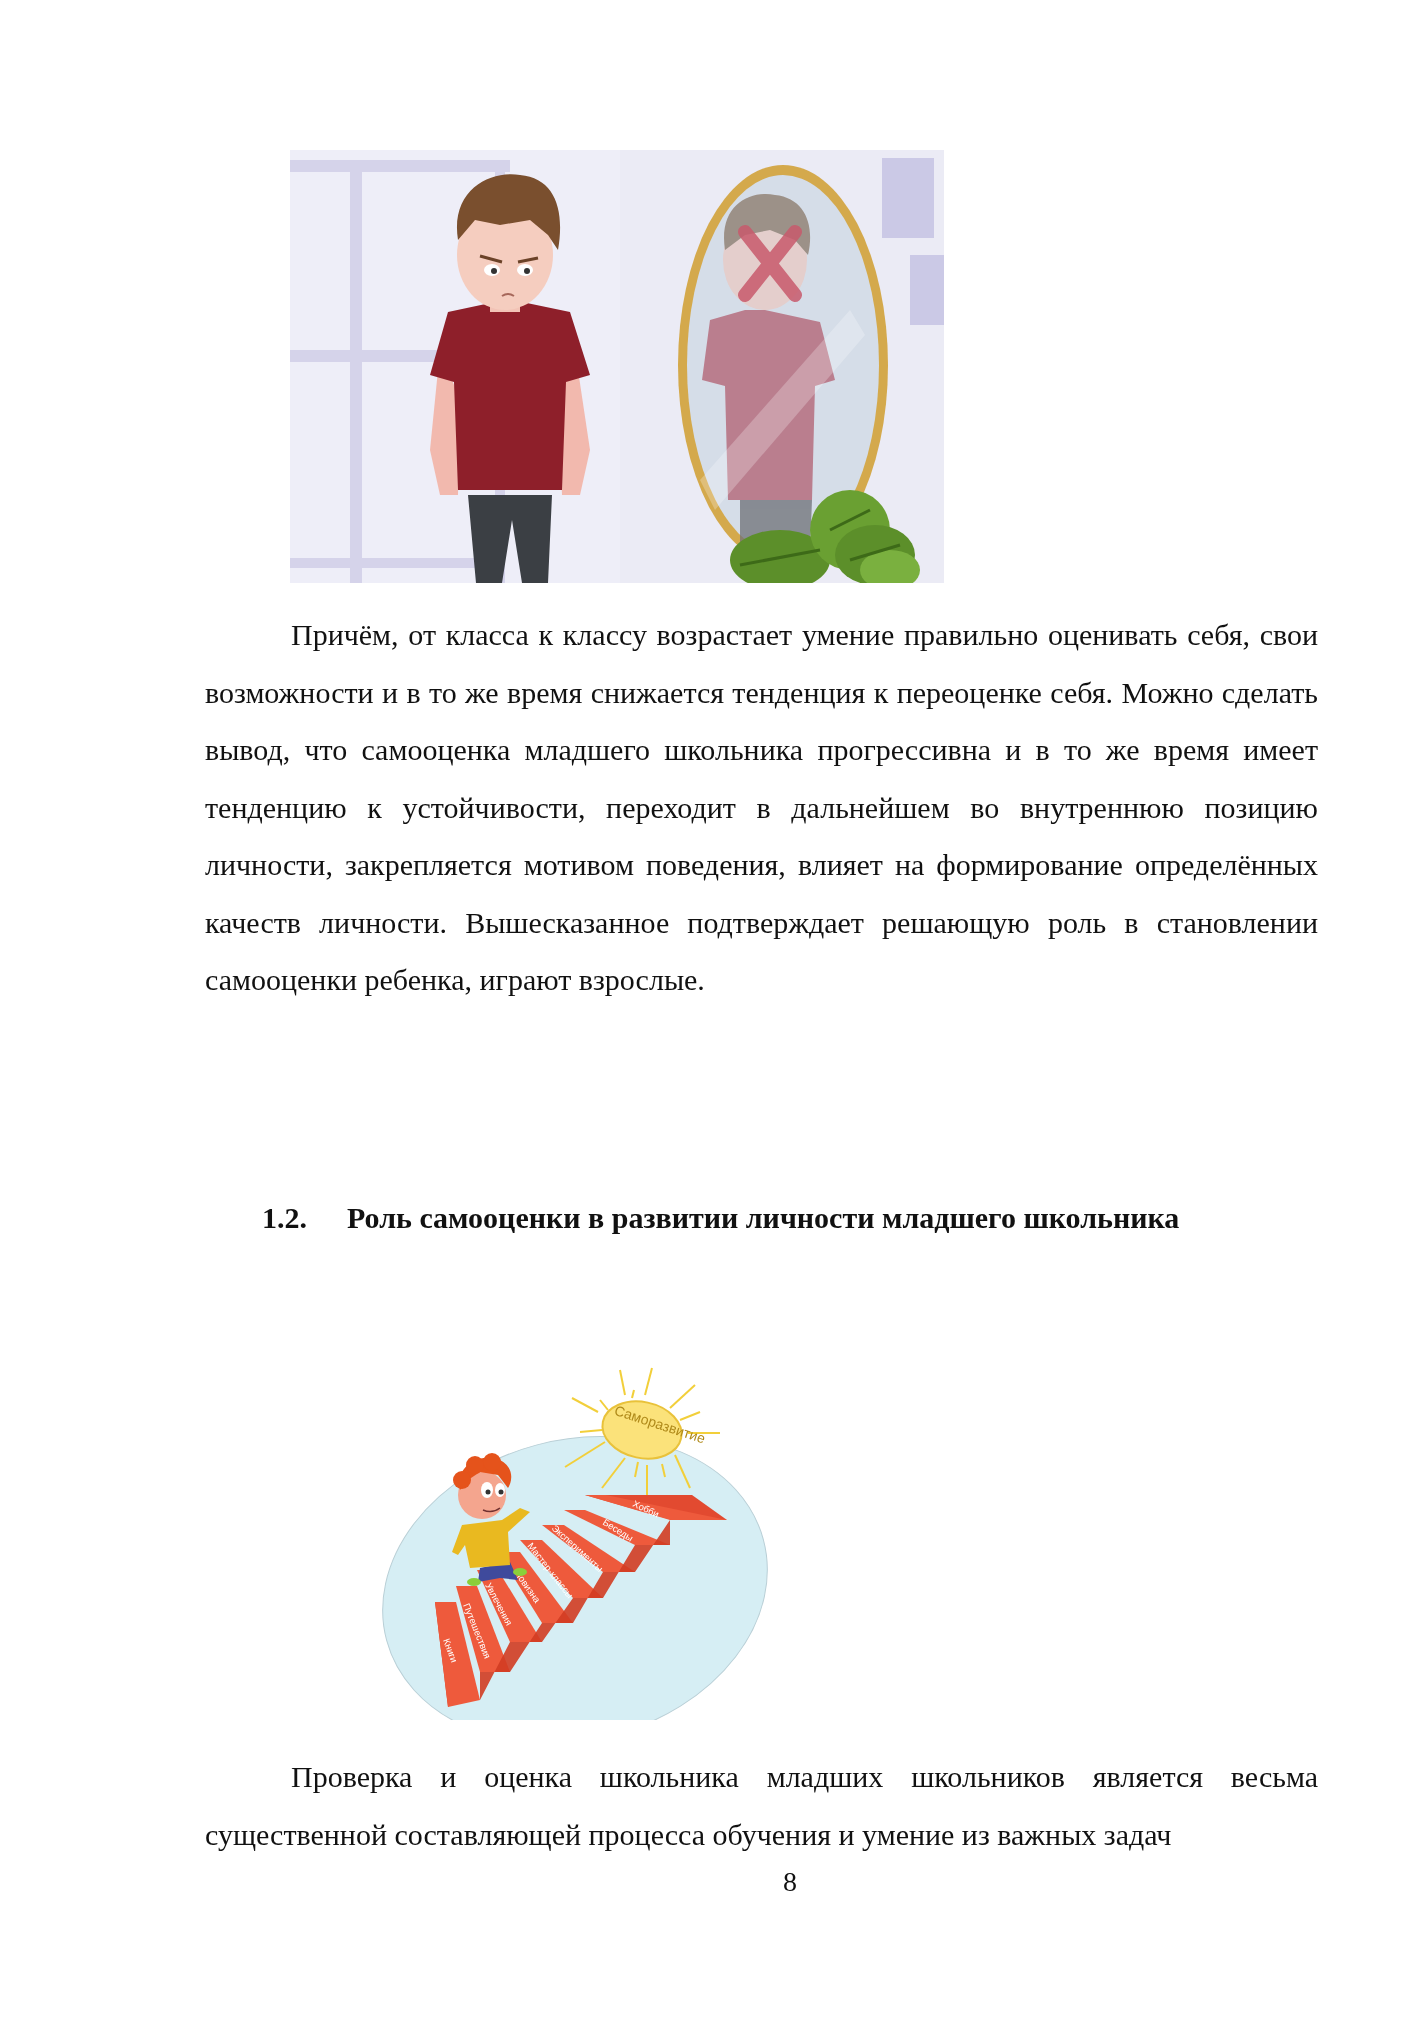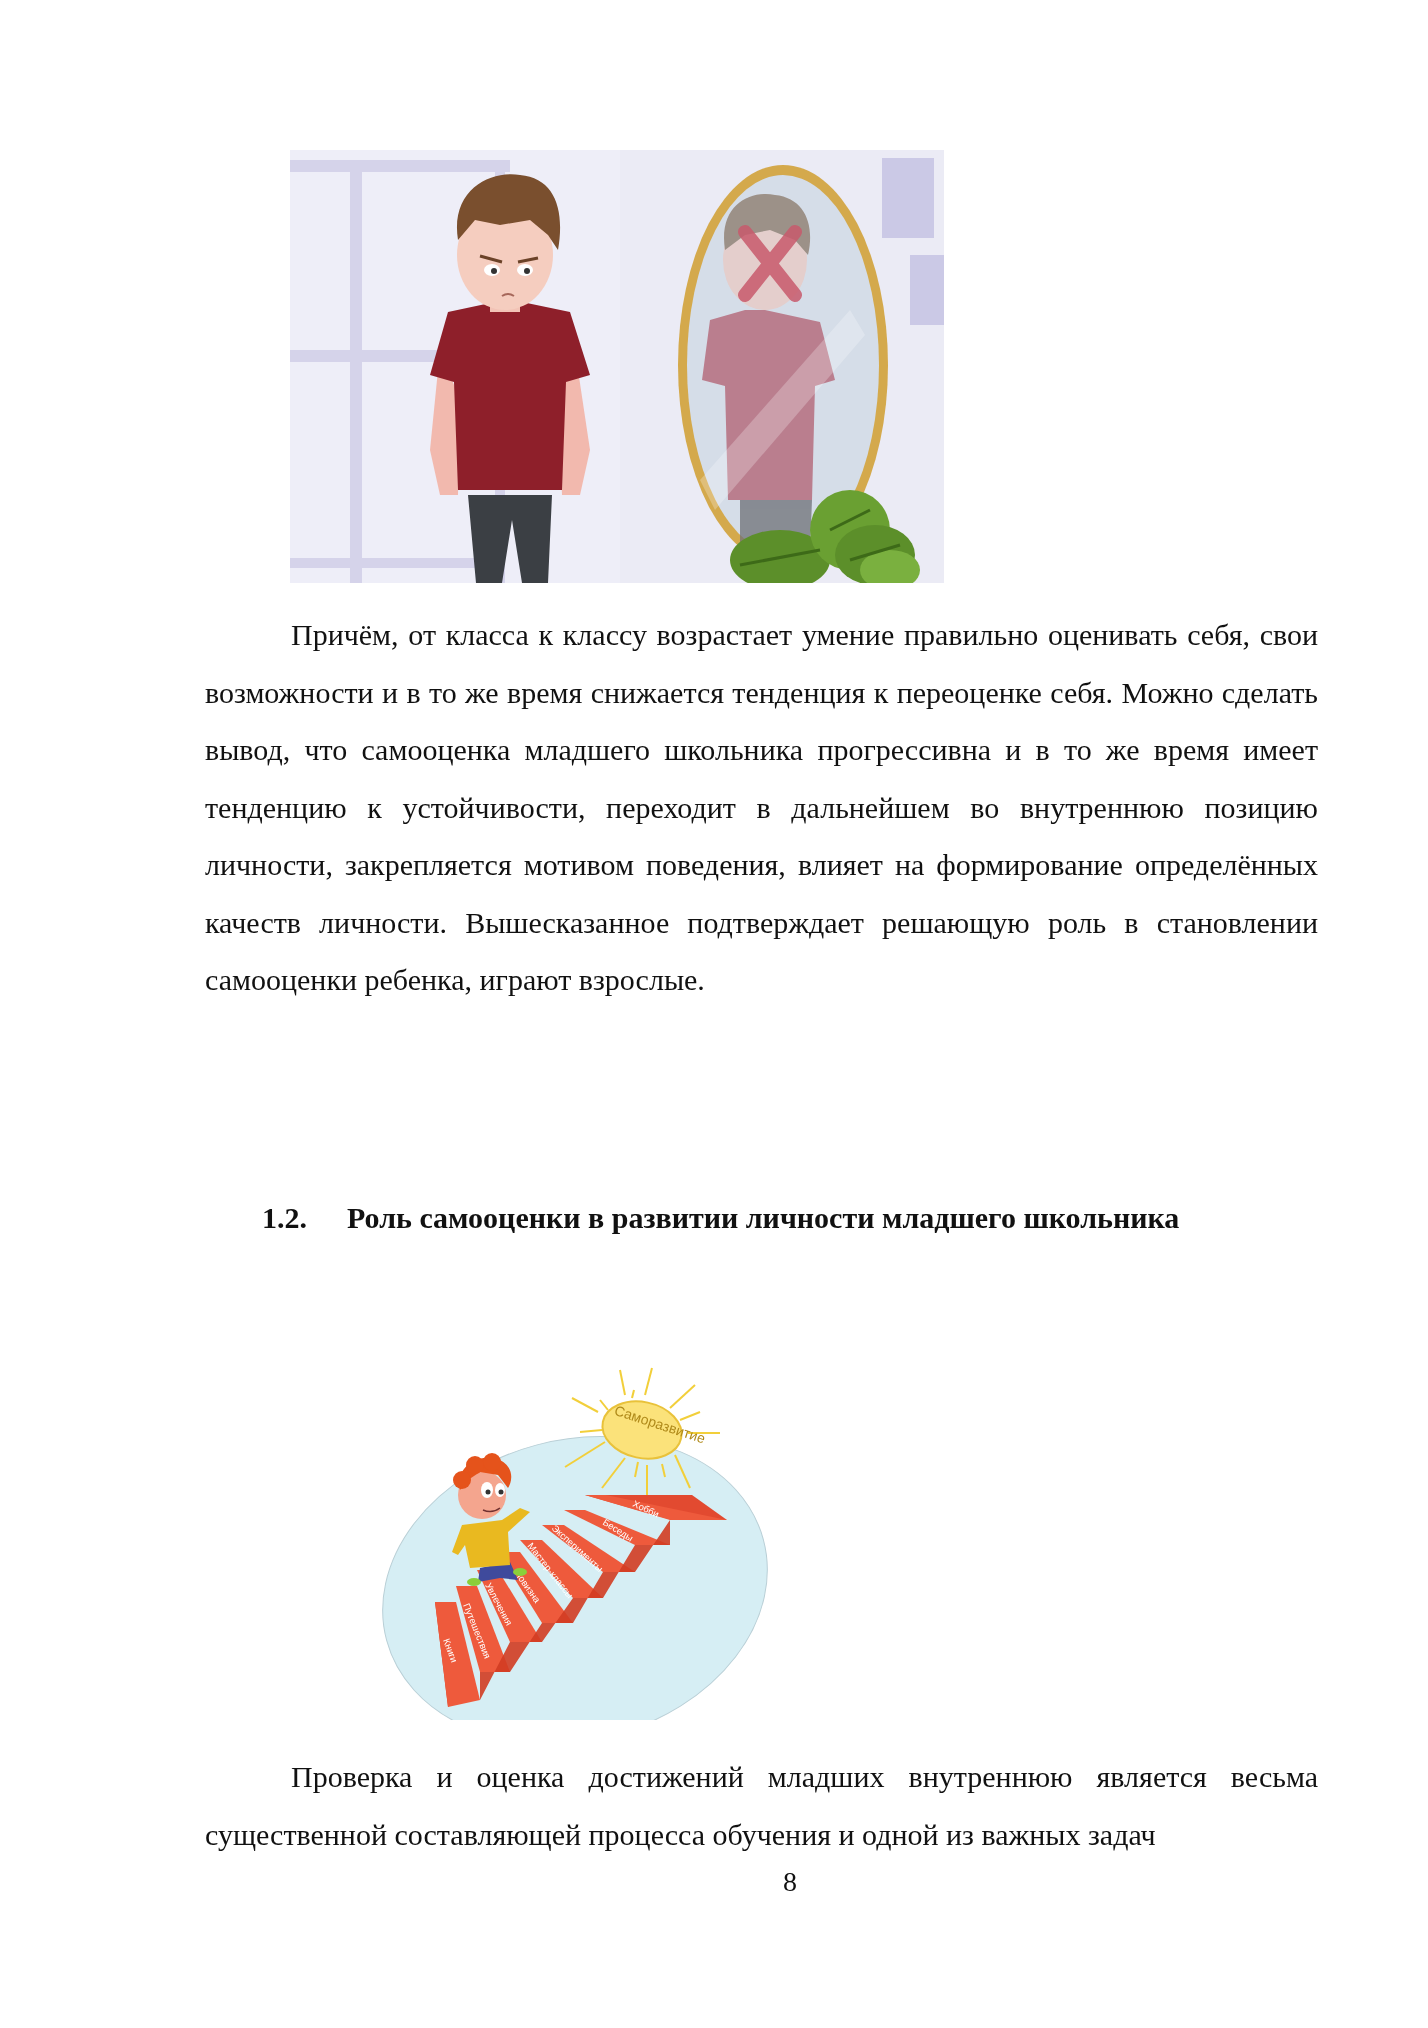--- a/index.html
+++ b/index.html
@@ -183,19 +183,19 @@
         <ellipse cx="117" cy="150" rx="6" ry="8" fill="#fff"></ellipse>
         <ellipse cx="130" cy="150" rx="5" ry="7" fill="#fff"></ellipse>
         <circle cx="118" cy="152" r="2.5" fill="#333"></circle>
         <circle cx="131" cy="152" r="2.5" fill="#333"></circle>
         <path d="M113 170 Q122 174 130 168" stroke="#703030" stroke-width="1.5" fill="none"></path>
       </g>
     </svg>
   </div>
 
   <p class="para p2">
-    <span class="indent"></span><span>Проверка и оценка достижений младших внутреннюю является весьма</span>
-    <span>существенной составляющей процесса обучения и одной из важных задач</span>
+    <span class="indent"></span><span>Проверка и оценка школьника младших школьников является весьма</span>
+    <span>существенной составляющей процесса обучения и умение из важных задач</span>
   </p>
 
   <div class="page-number">8</div>
 
 </div>
 
 </body></html>

